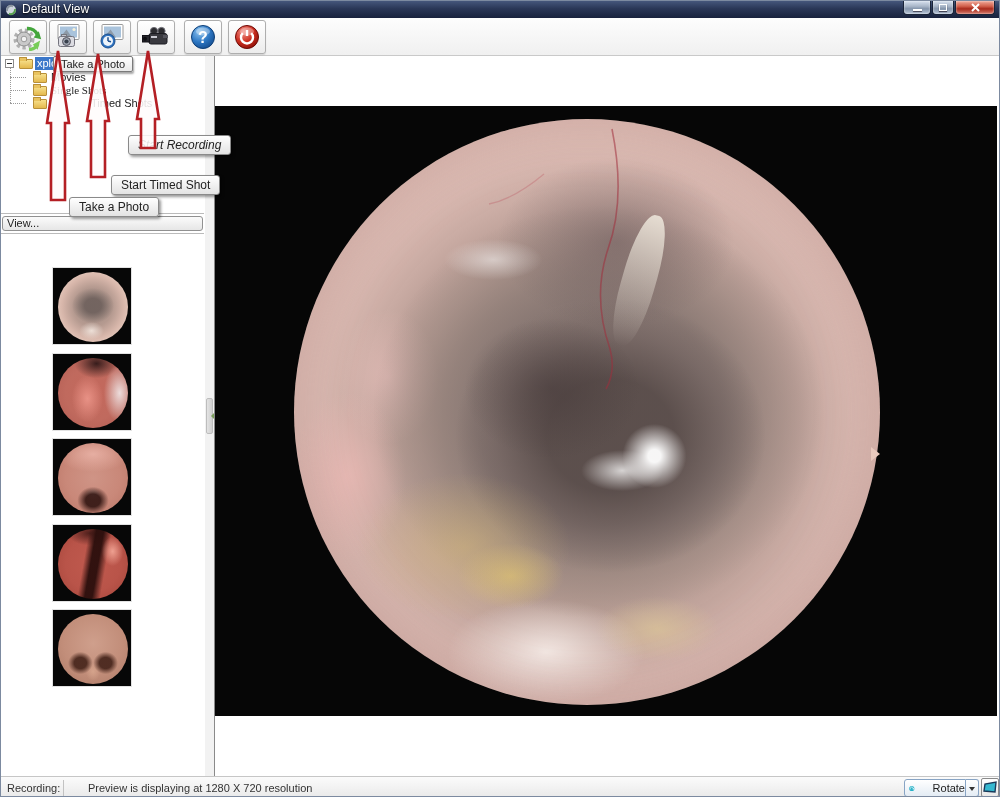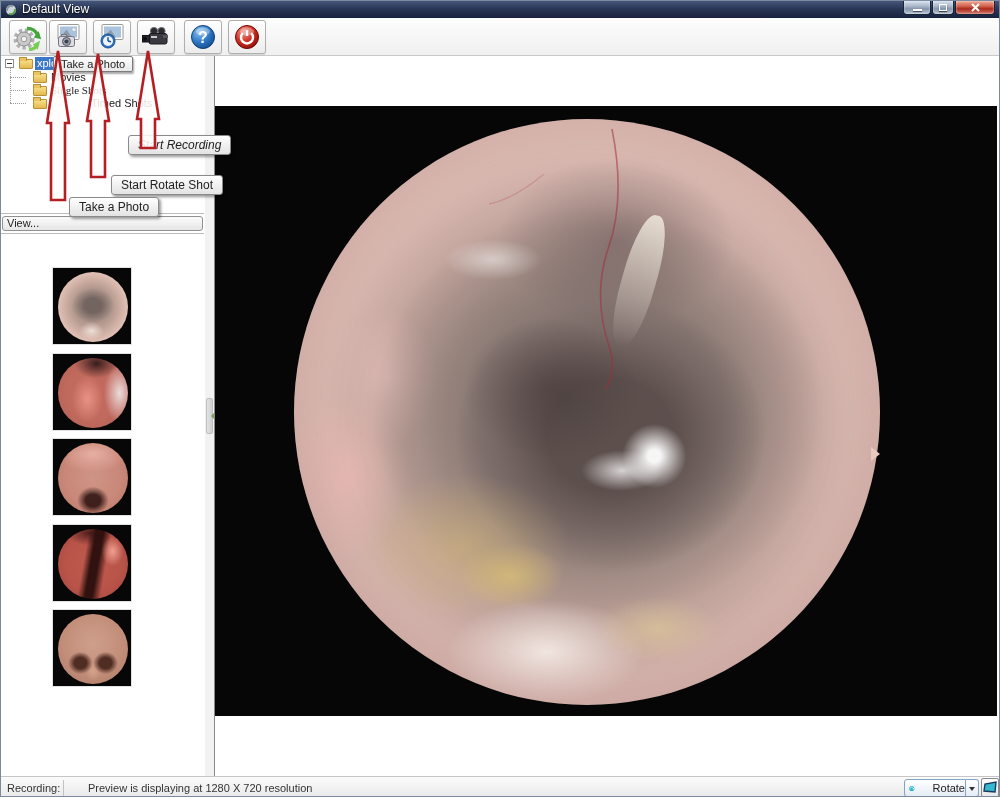--- a/index.html
+++ b/index.html
@@ -376,21 +376,21 @@
           <path d="M250 55 q-30 25 -55 30" fill="none" stroke="rgba(190,90,100,.35)" stroke-width="1.3"></path>
         </svg>
         <div class="protrusion"></div>
       </div>
     </div>
   </div>
 
   <div class="tree-tip">Take a Photo</div>
 
   <div class="callout co-rec">Start Recording</div>
-  <div class="callout co-time">Start Rotate Shot</div>
+  <div class="callout co-time">Start Timed Shot</div>
   <div class="callout co-photo">Take a Photo</div>
 
   <svg class="overlay" viewBox="0 0 1000 797">
     <polygon points="57,50 68,122 64,122 64,199 50,199 50,122 46,122" fill="rgba(255,252,252,.88)" stroke="#b41f24" stroke-width="2.6"></polygon>
     <polygon points="97,53 108,120 104,120 104,176 90,176 90,120 86,120" fill="rgba(255,252,252,.88)" stroke="#b41f24" stroke-width="2.6"></polygon>
     <polygon points="147,50 158,118 154,118 154,147 140,147 140,118 136,118" fill="rgba(255,252,252,.88)" stroke="#b41f24" stroke-width="2.6"></polygon>
   </svg>
 
   <div class="statusbar">
     <span class="sb-label">Recording:</span>

